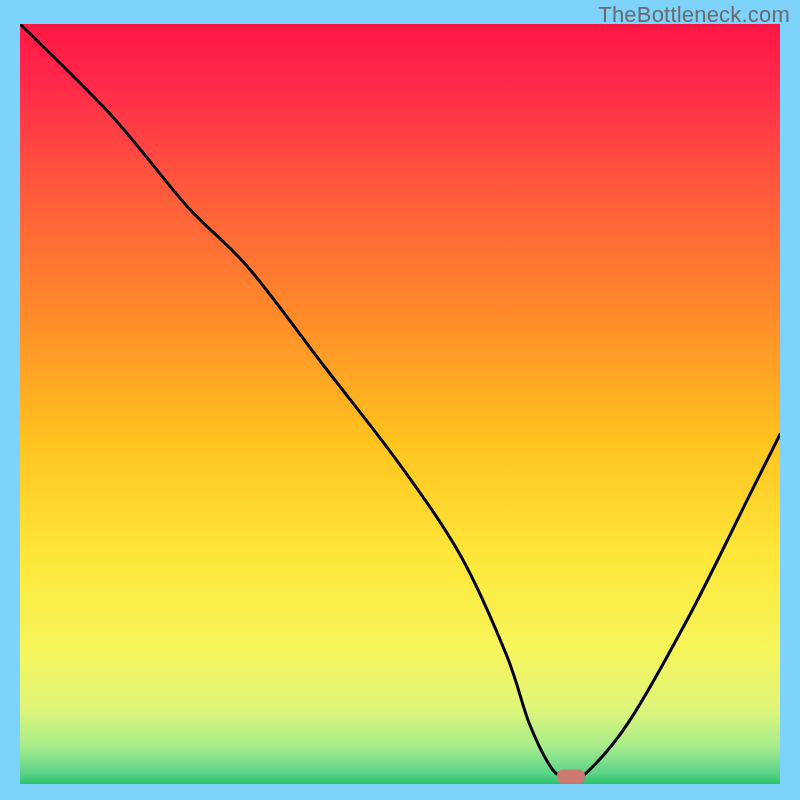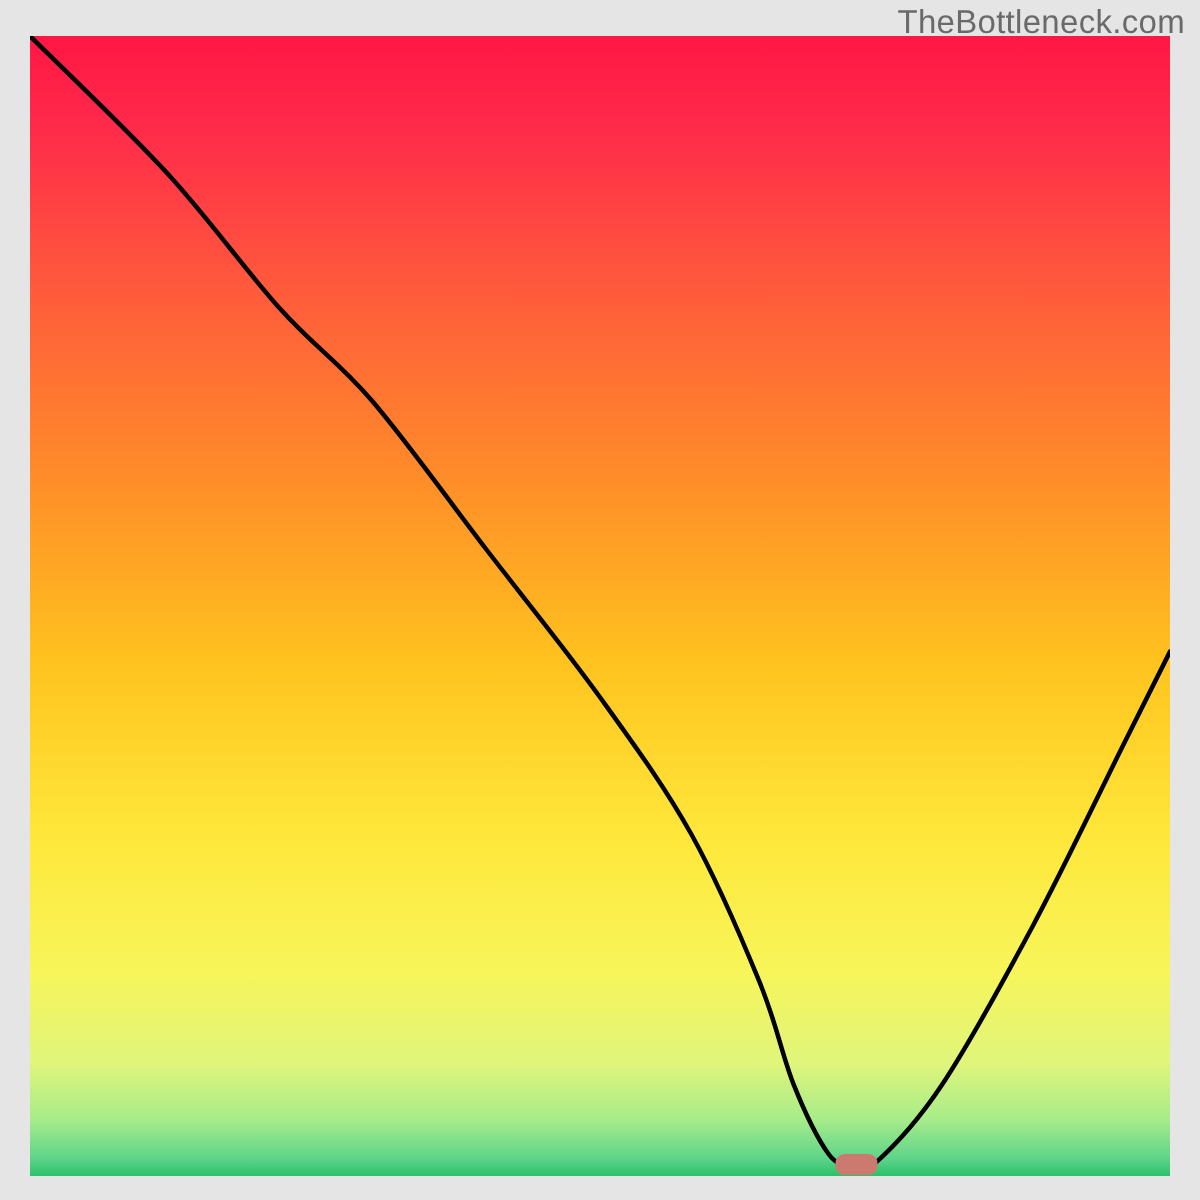--- a/index.html
+++ b/index.html
@@ -9,21 +9,21 @@
     height: 800px;
     background: #000;
     overflow: hidden;
   }
   .frame {
     position: absolute;
     left: 0;
     top: 0;
     width: 800px;
     height: 800px;
-    background: #e5e5e5;
+    background: #7dd3fc;
   }
   .watermark {
     position: absolute;
     top: 2px;
     right: 10px;
     font-family: Arial, Helvetica, sans-serif;
     font-size: 22px;
     font-weight: 500;
     color: #6a6a6a;
     letter-spacing: 0.2px;

